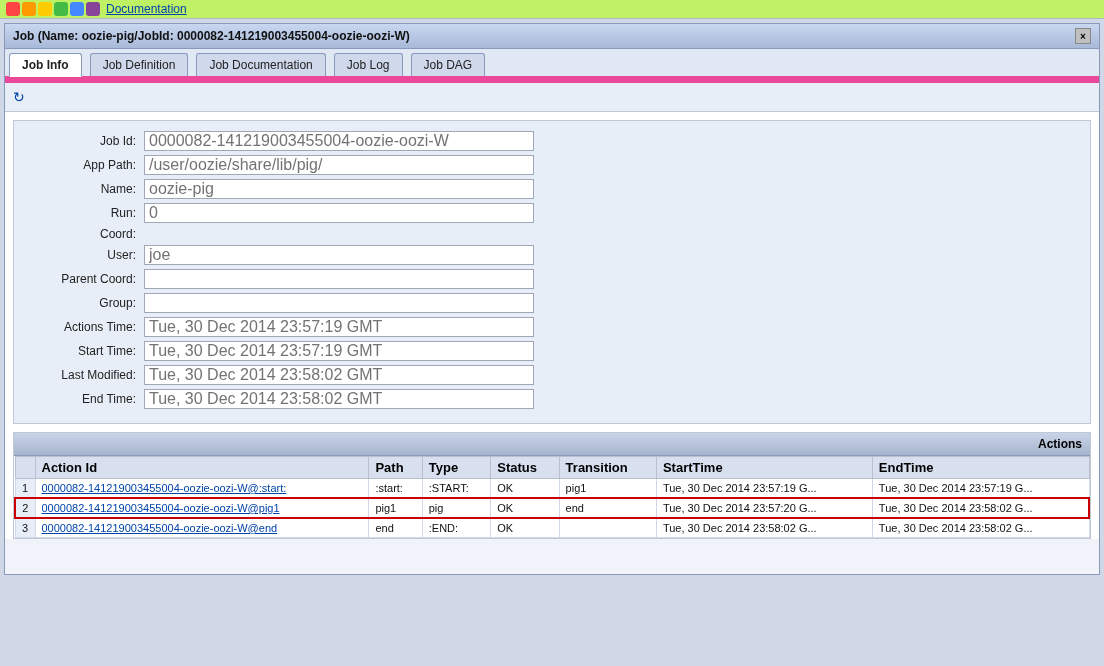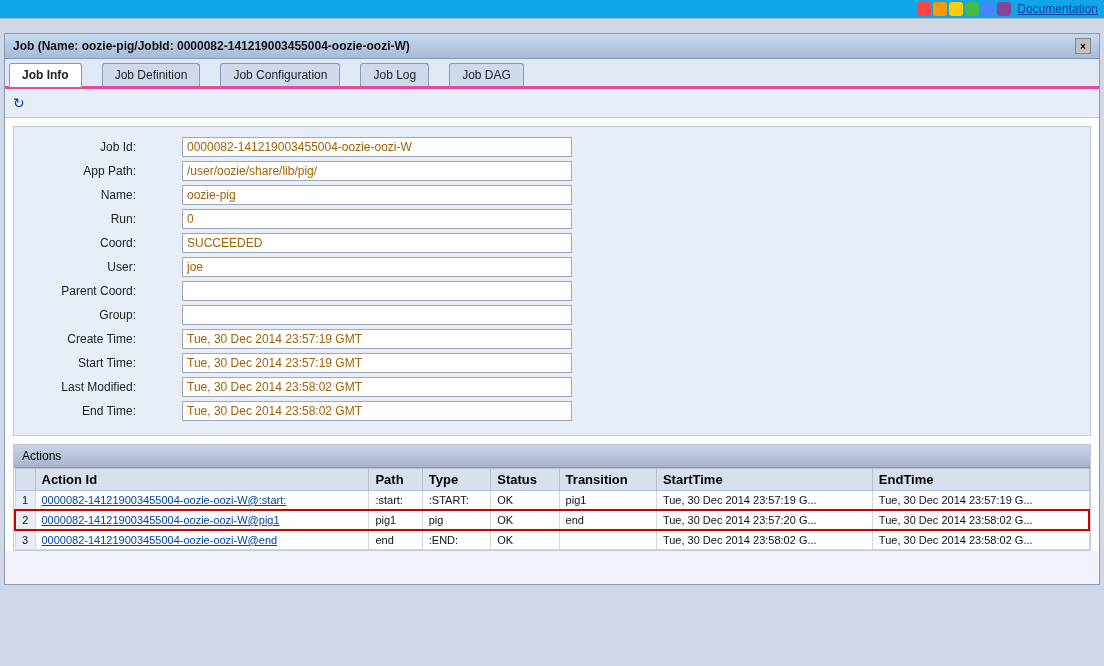--- a/index.html
+++ b/index.html
@@ -6,48 +6,47 @@
     body {
       font-family: Arial, Helvetica, sans-serif;
       font-size: 12px;
       background: #d0d8e8;
       width: 1104px;
       height: 666px;
       overflow: hidden;
     }
     
     #top-bar {
-      background: #0ea5e9;
+      background: #bef264;
       border-bottom: 1px solid #b0b8c8;
       padding: 2px 6px;
       display: flex;
       align-items: center;
       gap: 6px;
-      justify-content: flex-end;
     }
     #logo-icons {
       display: flex;
       gap: 2px;
     }
     .logo-dot {
       width: 14px; height: 14px;
       border-radius: 3px;
       display: inline-block;
     }
     #doc-link {
       color: #0044aa;
       text-decoration: underline;
       font-size: 12px;
       cursor: pointer;
     }
     
     #main-window {
       background: #f0f4fa;
       border: 1px solid #8899bb;
-      margin: 14px 4px;
+      margin: 4px 4px;
       height: 552px;
     }
     
     #title-bar {
       background: linear-gradient(to bottom, #c8d8f0, #a8b8d8);
       border-bottom: 1px solid #8899bb;
       padding: 4px 8px;
       display: flex;
       justify-content: space-between;
       align-items: center;
@@ -64,24 +63,24 @@
       cursor: pointer;
       display: flex;
       align-items: center;
       justify-content: center;
       font-size: 10px;
       font-weight: bold;
     }
     
     #tabs {
       background: #e0e8f4;
-      border-bottom: 3px solid #ec4899;
+      border-bottom: 7px solid #ec4899;
       display: flex;
       padding: 4px 4px 0 4px;
-      gap: 20px;
+      gap: 8px;
     }
     .tab {
       padding: 4px 12px;
       border: 1px solid #8899bb;
       border-bottom: none;
       cursor: pointer;
       font-size: 12px;
       background: #d0d8ec;
       border-radius: 3px 3px 0 0;
       color: #222;
@@ -112,50 +111,50 @@
     #form-area {
       padding: 10px 20px;
       background: #e8eef8;
       margin: 8px;
       border: 1px solid #c0c8d8;
     }
     .form-row {
       display: flex;
       align-items: center;
       margin-bottom: 4px;
-      gap: 38px;
     }
     .form-label {
       text-align: right;
       width: 110px;
       padding-right: 8px;
       font-size: 12px;
       color: #222;
       flex-shrink: 0;
     }
     .form-input {
       width: 390px;
       height: 20px;
       border: 1px solid #a0a8b8;
       background: #ffffff;
       padding: 1px 4px;
-      font-size: 12px;
-      color: #a16207;
+      font-size: 16px;
+      color: #737373;
     }
     
     #actions-section {
       margin: 0 8px;
       border: 1px solid #c0c8d8;
     }
     #actions-header {
       background: linear-gradient(to bottom, #c8d4e8, #a8b4cc);
       padding: 4px 8px;
-      font-weight: normal;
+      font-weight: bold;
       font-size: 12px;
       border-bottom: 1px solid #8899bb;
+      text-align: right;
     }
     
     #actions-table {
       width: 100%;
       border-collapse: collapse;
       background: #ffffff;
     }
     #actions-table th {
       background: #d8e0f0;
       border: 1px solid #b8c0d0;
@@ -210,21 +209,21 @@
 <div id="main-window">
 
   <div id="title-bar">
     <span id="title-text">Job (Name: oozie-pig/JobId: 0000082-141219003455004-oozie-oozi-W)</span>
     <div id="close-btn">×</div>
   </div>
 
   <div id="tabs">
     <div class="tab active">Job Info</div>
     <div class="tab">Job Definition</div>
-    <div class="tab">Job Configuration</div>
+    <div class="tab">Job Documentation</div>
     <div class="tab">Job Log</div>
     <div class="tab">Job DAG</div>
   </div>
 
   <div id="content">
 
     <div id="refresh-row">
       <span class="refresh-icon">↻</span>
     </div>
 
@@ -240,36 +239,35 @@
         <div class="form-row">
           <div class="form-label">Name:</div>
           <input type="text" class="form-input" readonly="" value="oozie-pig" style="">
         </div>
         <div class="form-row">
           <div class="form-label">Run:</div>
           <input type="text" class="form-input" readonly="" value="0" style="">
         </div>
         <div class="form-row">
           <div class="form-label">Coord:</div>
-          <input type="text" class="form-input" readonly="" value="SUCCEEDED" style="">
         </div>
         <div class="form-row">
           <div class="form-label">User:</div>
           <input type="text" class="form-input" readonly="" value="joe" style="">
         </div>
         <div class="form-row">
           <div class="form-label">Parent Coord:</div>
           <input type="text" class="form-input" readonly="" style="">
         </div>
         <div class="form-row">
           <div class="form-label">Group:</div>
           <input type="text" class="form-input" readonly="" style="">
         </div>
         <div class="form-row">
-          <div class="form-label">Create Time:</div>
+          <div class="form-label">Actions Time:</div>
           <input type="text" class="form-input" readonly="" value="Tue, 30 Dec 2014 23:57:19 GMT" style="">
         </div>
         <div class="form-row">
           <div class="form-label">Start Time:</div>
           <input type="text" class="form-input" readonly="" value="Tue, 30 Dec 2014 23:57:19 GMT" style="">
         </div>
         <div class="form-row">
           <div class="form-label">Last Modified:</div>
           <input type="text" class="form-input" readonly="" value="Tue, 30 Dec 2014 23:58:02 GMT" style="">
         </div>

